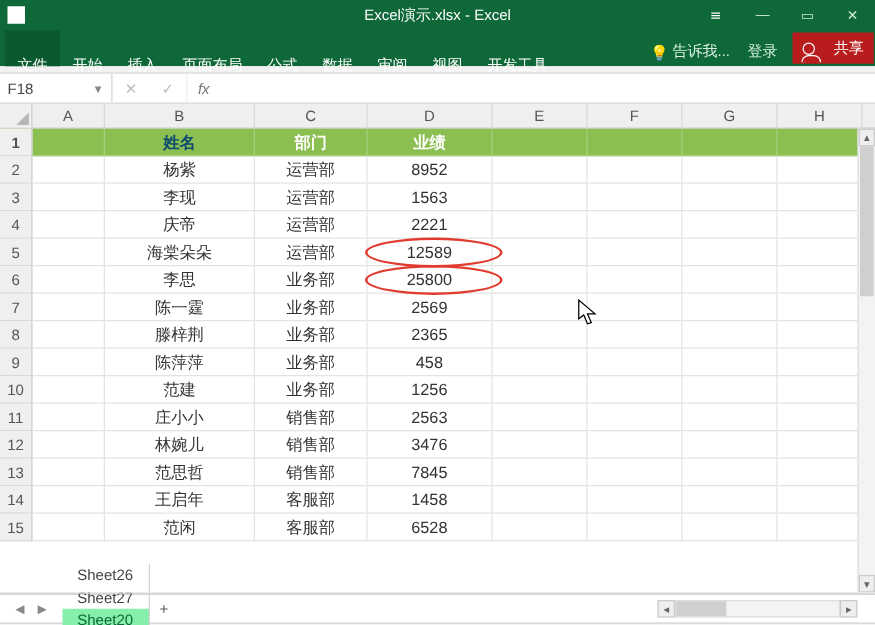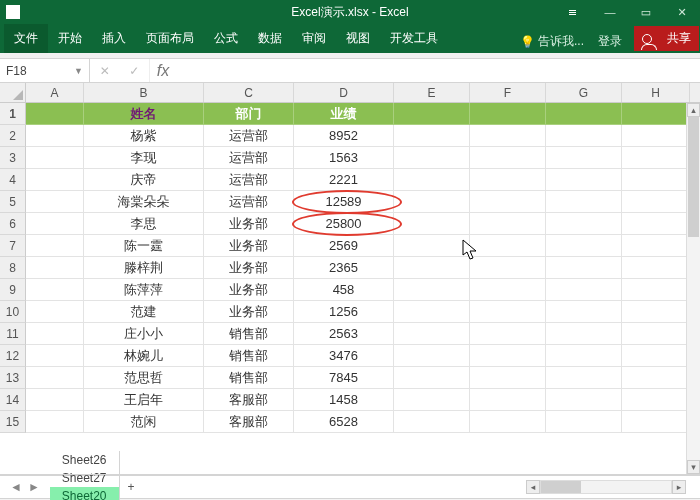--- a/index.html
+++ b/index.html
@@ -2,46 +2,46 @@
 <html><head>
 <meta charset="utf-8">
 <style>
 * { box-sizing: border-box; margin: 0; padding: 0; font-family: "Microsoft YaHei", Arial, sans-serif; }
 body { background: #fff; overflow: hidden; width: 700px; height: 500px; }
 .titlebar { background: #0e6837; height: 24px; display: flex; align-items: center; justify-content: center; position: relative; color: #fff; font-size: 12px; }
 .titlebar .wincontrols { position: absolute; right: 0; display: flex; }
 .titlebar .wincontrols div { width: 36px; height: 24px; display:flex; align-items:center; justify-content:center; color:#cfe8d9; font-size:11px; }
 .titlebar .appicon { position:absolute; left:6px; width:14px; height:14px; background:#fff; }
 .ribbon-tabs { background: #0e6837; height: 29px; display:flex; align-items:stretch; padding-left:4px; color:#fff; font-size:12px; }
-.ribbon-tabs .tab { padding: 6px 10px 0 10px; cursor:pointer; }
+.ribbon-tabs .tab { padding: 20px 10px 0 10px; cursor:pointer; }
 .ribbon-tabs .file { background:#0b5a2e; }
 .ribbon-tabs .spacer { flex:1; }
 .ribbon-tabs .right { display:flex; align-items:center; gap:2px; }
 .ribbon-tabs .right .it { padding:6px 6px 0 6px; color:#d7efe1; font-size:12px; display:flex; align-items:center; gap:3px;}
 .ribbon-tabs .share { background:#b91c1c; padding:4px 8px; margin:1px 1px 1px 4px; display:flex; align-items:center; gap:15px;}
 .ribbon-body { height:6px; background:#f1f1f1; border-bottom:1px solid #d4d4d4; }
 .namebox-row { height:24px; background:#fff; border-bottom:1px solid #d4d4d4; display:flex; align-items:center; font-size:12px; color:#444;}
 .namebox { width:90px; border-right:1px solid #d4d4d4; height:100%; display:flex; align-items:center; padding:0 6px; justify-content:space-between;}
 .namebox .dd { color:#888; font-size:9px; }
 .fx-icons { width:60px; display:flex; align-items:center; justify-content:space-around; color:#bbb; font-size:12px; border-right:1px solid #eee; height:100%; }
-.fx-label { width:26px; text-align:center; font-style:italic; color:#777; font-size:16px;}
+.fx-label { width:26px; text-align:center; font-style:italic; color:#777; font-size:12px;}
 .grid-wrap { position:relative; height:392px; overflow:hidden; border-bottom:1px solid #d4d4d4;}
 .colhead { display:flex; height:20px; background:#efefef; border-bottom:1px solid #ccc; font-size:12px; color:#555;}
 .corner { width:26px; border-right:1px solid #ccc; background:#efefef; position:relative;}
 .corner:after { content:""; position:absolute; right:2px; bottom:2px; border:5px solid transparent; border-right-color:#b7b7b7; border-bottom-color:#b7b7b7;}
 .col { border-right:1px solid #d8d8d8; text-align:center; line-height:20px; }
 .colA{width:58px;} .colB{width:120px;} .colC{width:90px;} .colD{width:100px;}
 .colE{width:76px;} .colF{width:76px;} .colG{width:76px;} .colH{width:68px;}
 .rows { position:relative; }
 .row { display:flex; height:22px; font-size:13px; color:#333; }
 .rh { width:26px; background:#efefef; border-right:1px solid #ccc; border-bottom:1px solid #d8d8d8; text-align:center; font-size:12px; color:#555; line-height:22px;}
 .cell { border-right:1px solid #e3e3e3; border-bottom:1px solid #e3e3e3; text-align:center; line-height:22px; overflow:hidden; white-space:nowrap;}
 .hdr { background:#8bbf52; color:#fff; font-weight:bold; }
 .hdr .cell { border-right:1px solid #a9d07e; border-bottom:1px solid #a9d07e; }
-.hdr .name-col { color:#701a75; }
+.hdr .name-col { color:#0c4a6e; }
 .circle { position:absolute; border:2px solid #e03b2f; border-radius:50%; width:110px; height:24px; pointer-events:none; }
 .cursor-svg { position:absolute; pointer-events:none; }
 .sheettabs { height:23px; background:#fff; border-top:1px solid #d4d4d4; display:flex; align-items:center; font-size:12px; color:#444; }
 .navset { display:flex; gap:6px; padding:0 10px; color:#888; }
 .stab { padding:2px 12px; border-right:1px solid #d4d4d4; cursor:pointer; }
 .stab.active { border-bottom:2px solid #0e6837; color:#0e6837; background:#86efac; font-weight:500; margin-bottom:-1px;}
 .addsheet { padding:0 8px; color:#555; }
 .hscroll { flex:0 0 160px; margin-left:auto; margin-right:14px; height:14px; display:flex; align-items:center;}
 .hscroll .lt,.hscroll .rt{ width:14px; height:14px; background:#eee; border:1px solid #ccc; font-size:9px; text-align:center; line-height:12px; color:#666;}
 .hscroll .track{ flex:1; height:14px; background:#f3f3f3; border:1px solid #ddd; position:relative;}

